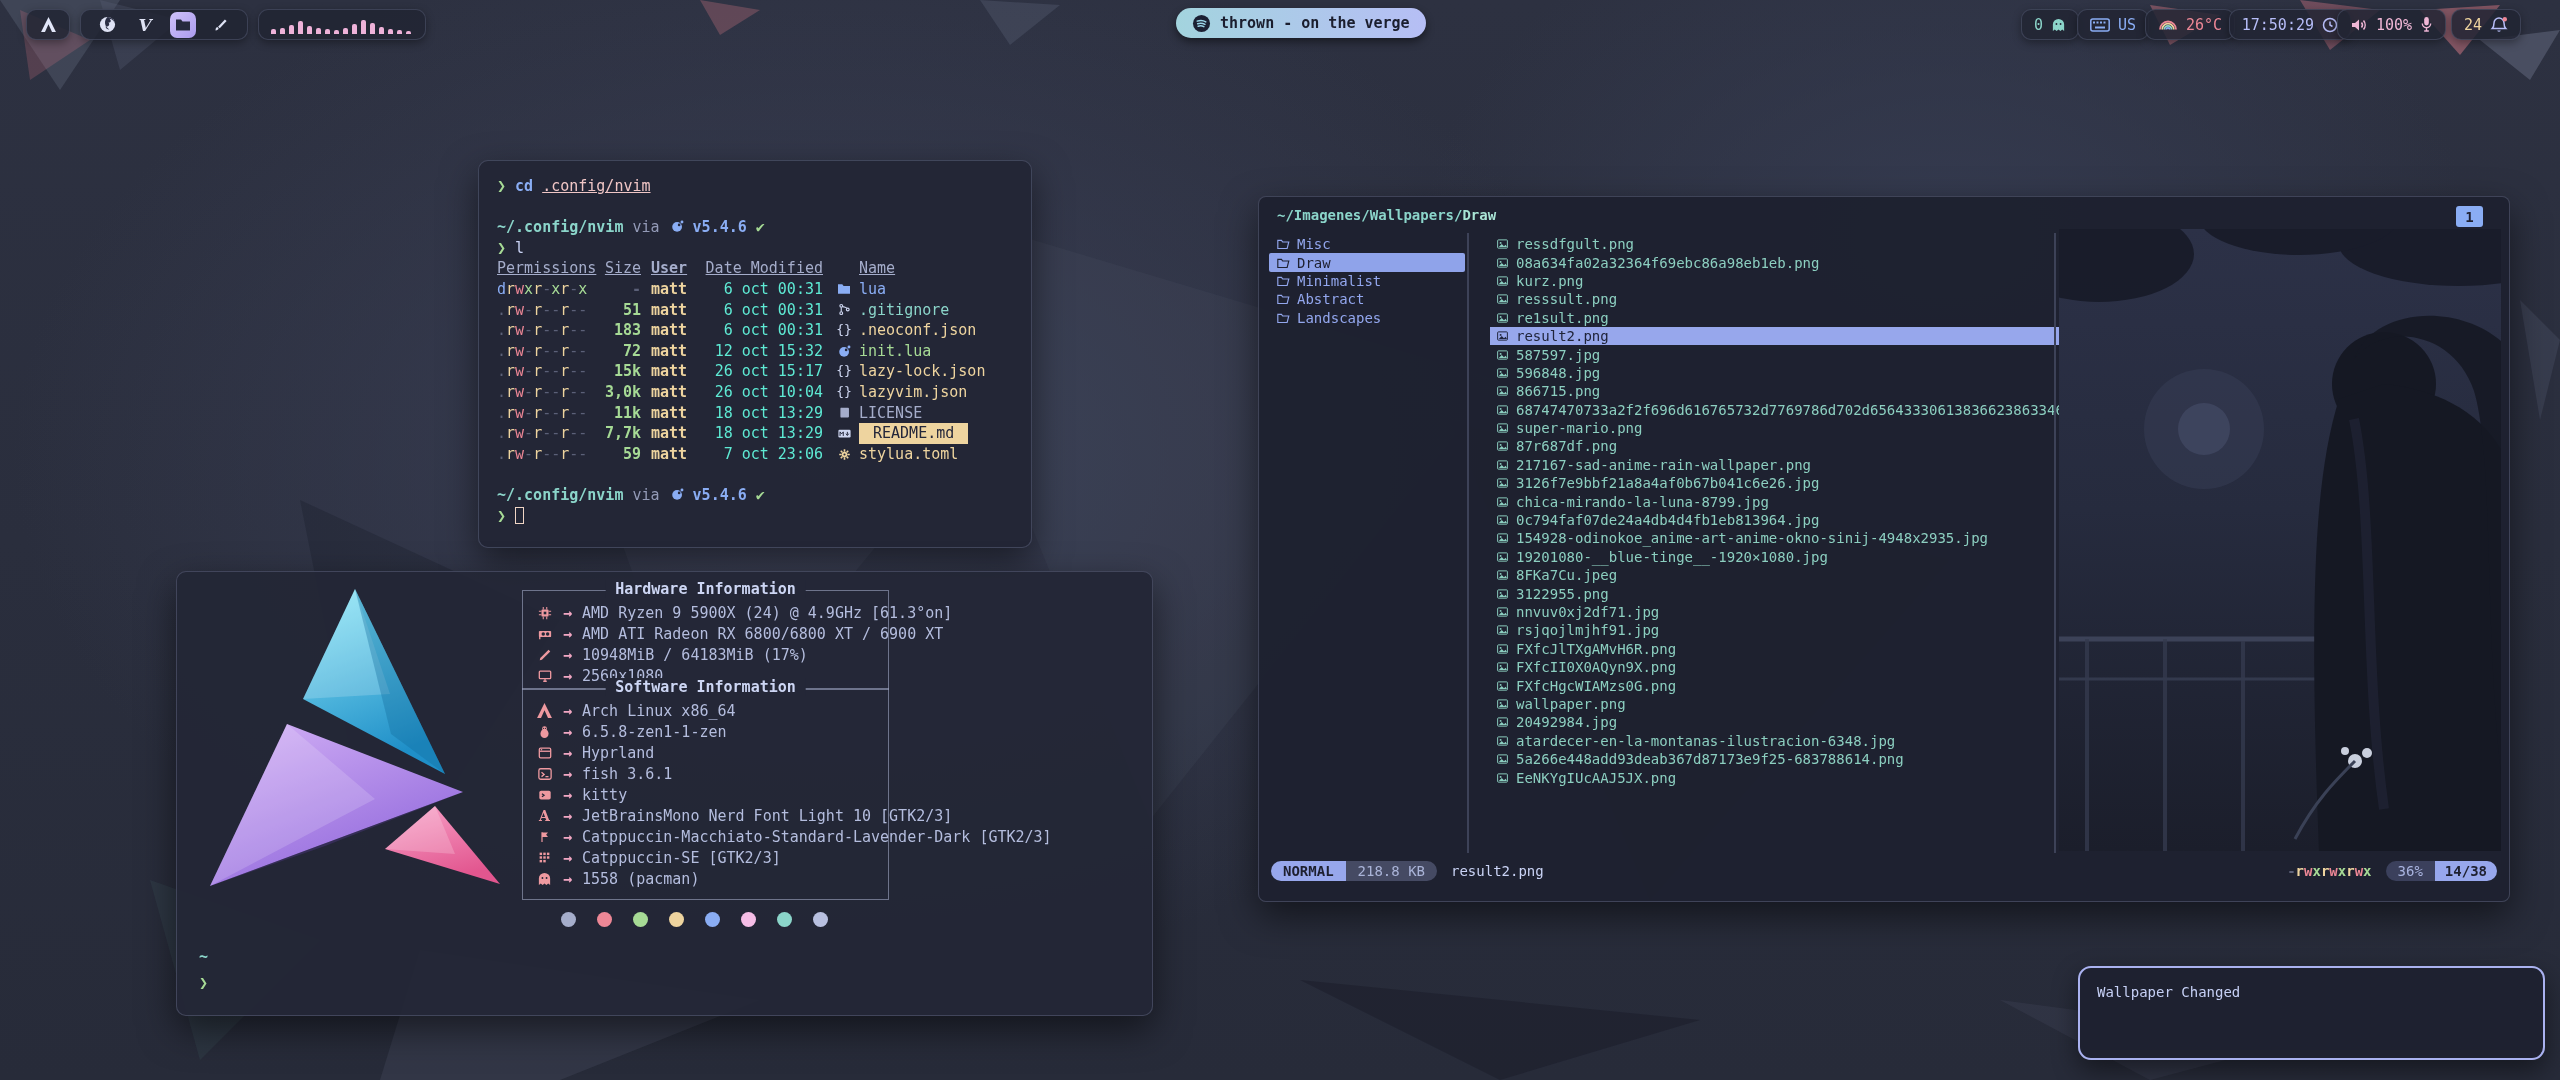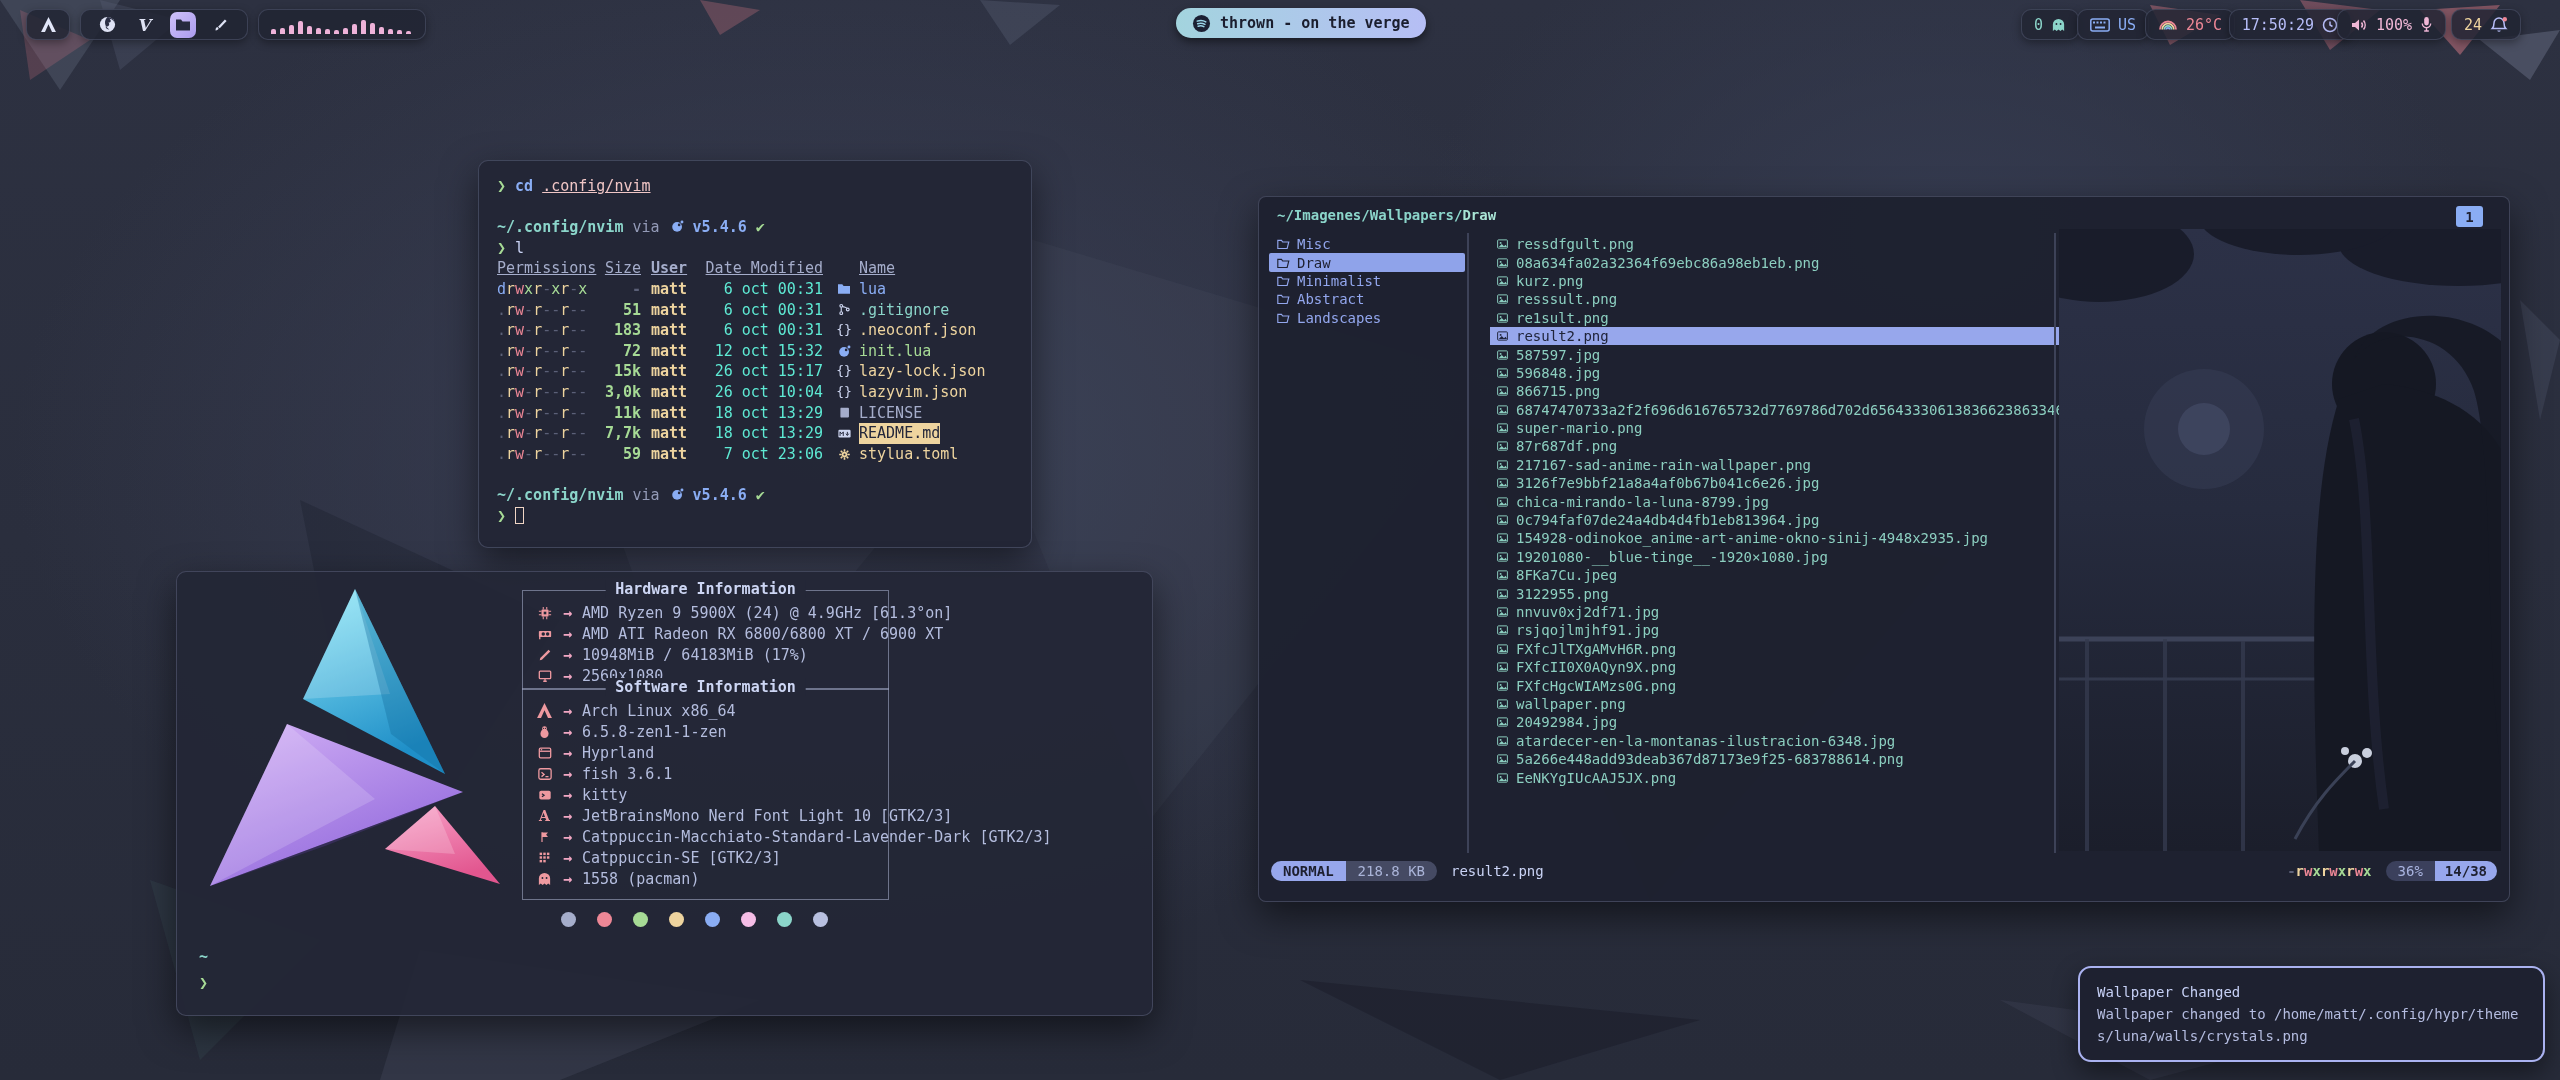--- a/index.html
+++ b/index.html
@@ -410,21 +410,21 @@
         <span class="c-perm"><span style="color:#5b6078">.</span><span style="color:#eed49f">r</span><span style="color:#ed8796">w</span><span style="color:#5b6078">-</span><span style="color:#eed49f">r</span><span style="color:#5b6078">-</span><span style="color:#5b6078">-</span><span style="color:#eed49f">r</span><span style="color:#5b6078">-</span><span style="color:#5b6078">-</span></span>
         <span class="c-size" style="color: rgb(166, 218, 149); font-weight: bold;">7,7k</span>
         <span class="c-user">matt</span>
         <span class="c-date">18 oct 13:29</span>
         <span class="c-icon" style="color: rgb(206, 214, 240);">
           <svg width="15" height="13" viewBox="0 0 16 16">
             <rect x="0.5" y="3.5" width="15" height="9.5" rx="1.5" fill="currentColor"></rect>
             <path d="M2.5 11V6l2 2.5L6.5 6v5M11.5 6v3.5M9.8 8.2l1.7 2.3 1.7-2.3" stroke="#24273a" stroke-width="1.2" fill="none"></path>
           </svg>
         </span>
-        <span style="background: rgb(238, 212, 159); color: rgb(36, 39, 58); padding: 0px 0;">README.md</span>
+        <span style="background: rgb(238, 212, 159); color: rgb(36, 39, 58); padding: 0px 14px;">README.md</span>
       </div>
       <div class="trow">
         <span class="c-perm"><span style="color:#5b6078">.</span><span style="color:#eed49f">r</span><span style="color:#ed8796">w</span><span style="color:#5b6078">-</span><span style="color:#eed49f">r</span><span style="color:#5b6078">-</span><span style="color:#5b6078">-</span><span style="color:#eed49f">r</span><span style="color:#5b6078">-</span><span style="color:#5b6078">-</span></span>
         <span class="c-size" style="color: rgb(166, 218, 149); font-weight: bold;">59</span>
         <span class="c-user">matt</span>
         <span class="c-date">7 oct 23:06</span>
         <span class="c-icon" style="color: rgb(238, 212, 159);">
           <svg width="13" height="13" viewBox="0 0 16 16">
             <g fill="currentColor">
               <circle cx="8" cy="8" r="3.4"></circle>
@@ -1045,14 +1045,13 @@
       <span style="display:flex">
         <span class="pill-pct">36%</span>
         <span class="pill-pos">14/38</span>
       </span>
     </span>
   </div>
 </div>
 
 <div id="notification">
   <div class="ntitle">Wallpaper Changed</div>
-  <div>Wallpaper changed to /home/matt/.config/hypr/themes/luna/walls/crystals.png</div>
 </div>
 
 </body></html>

